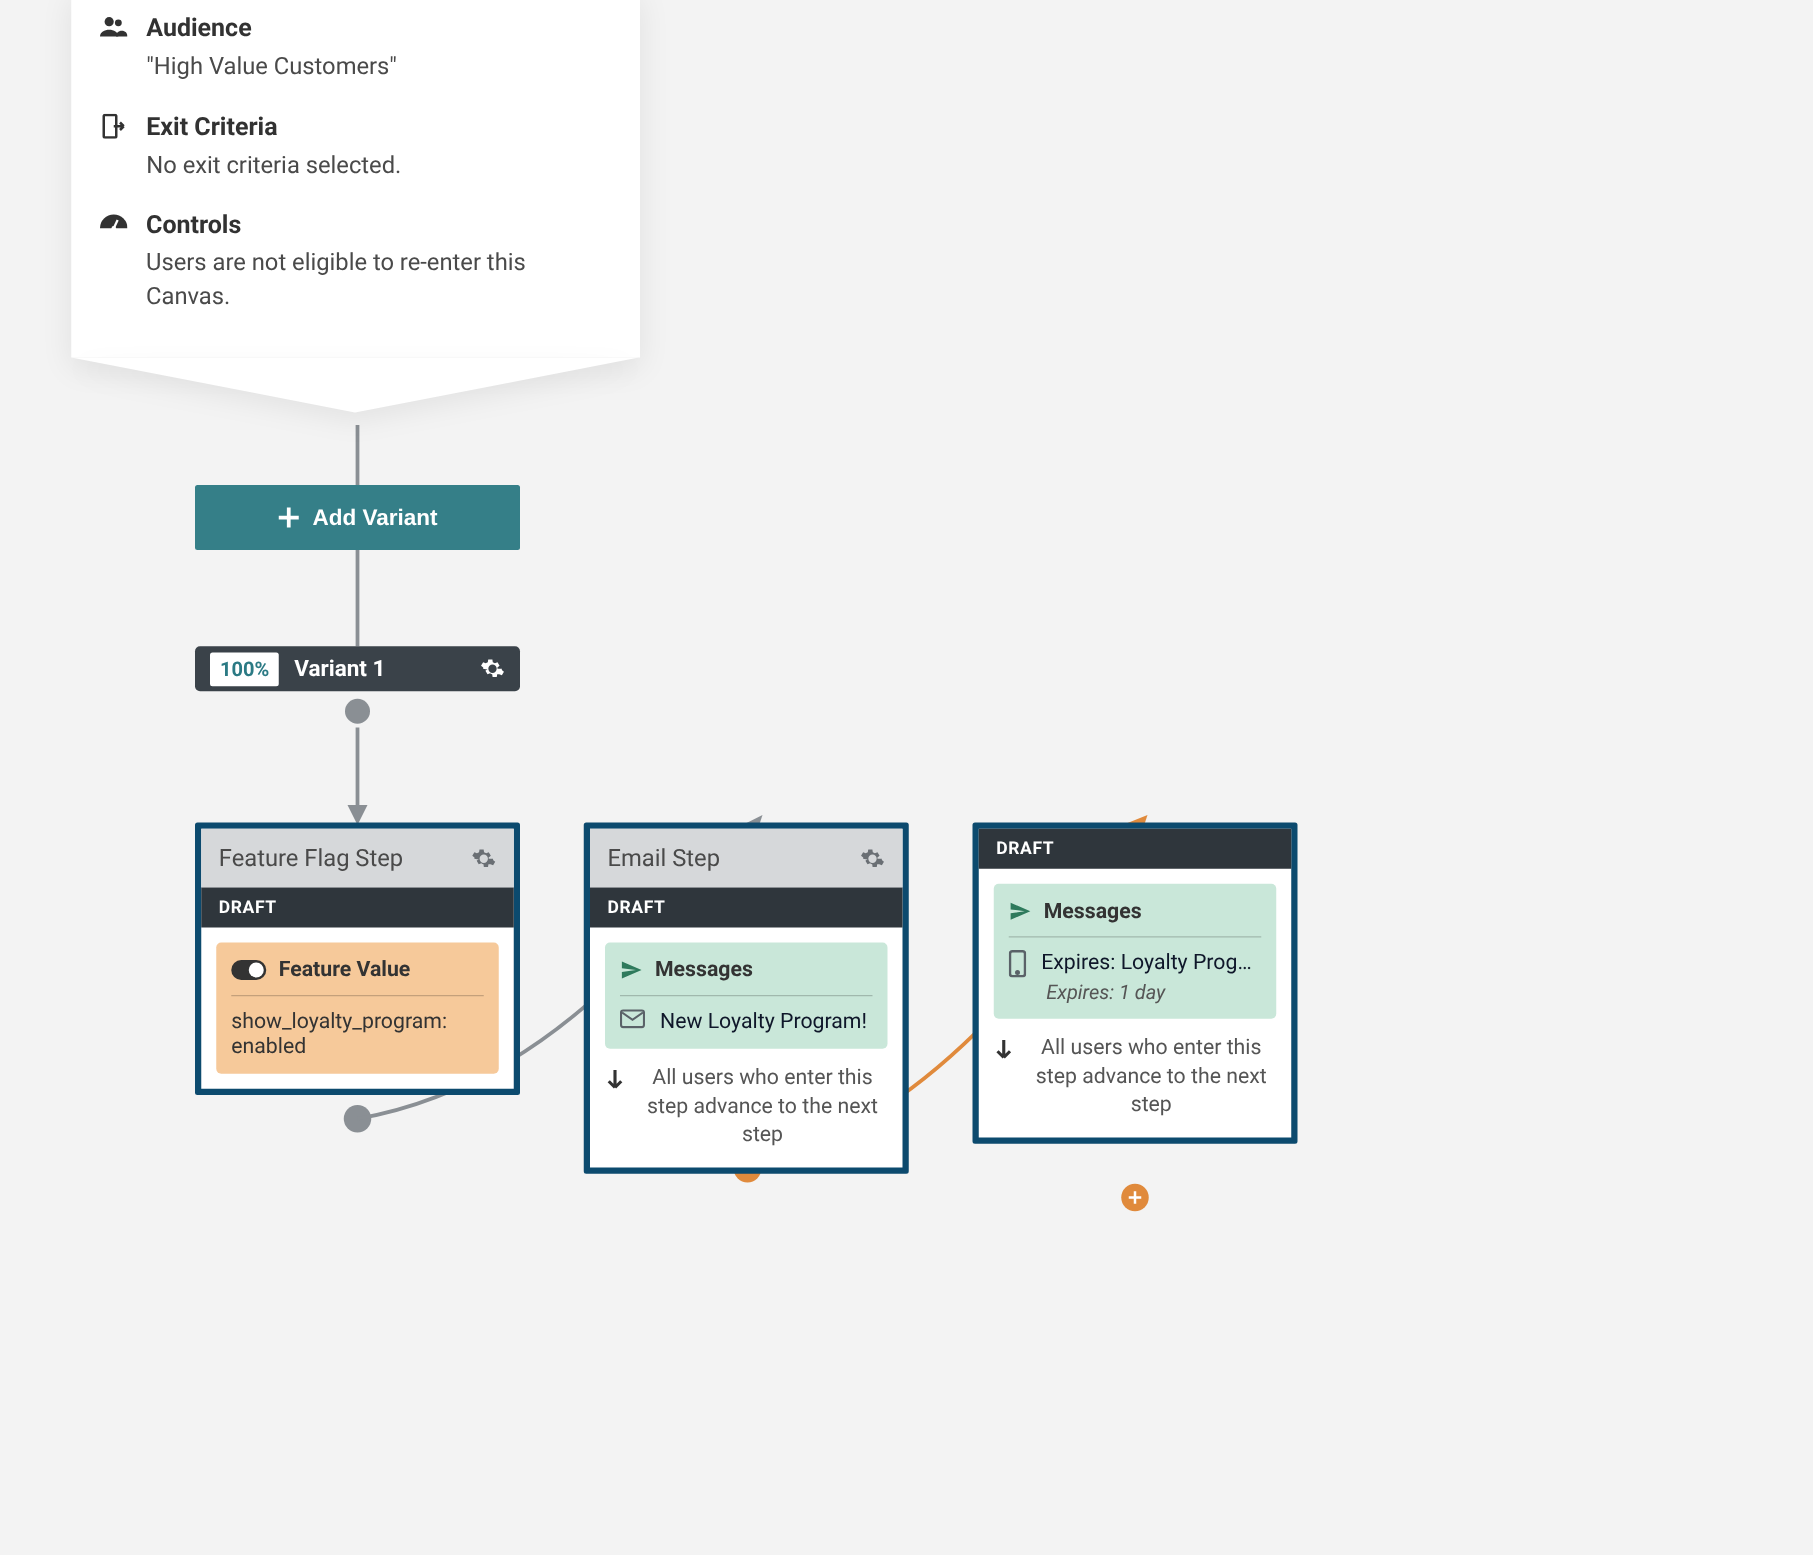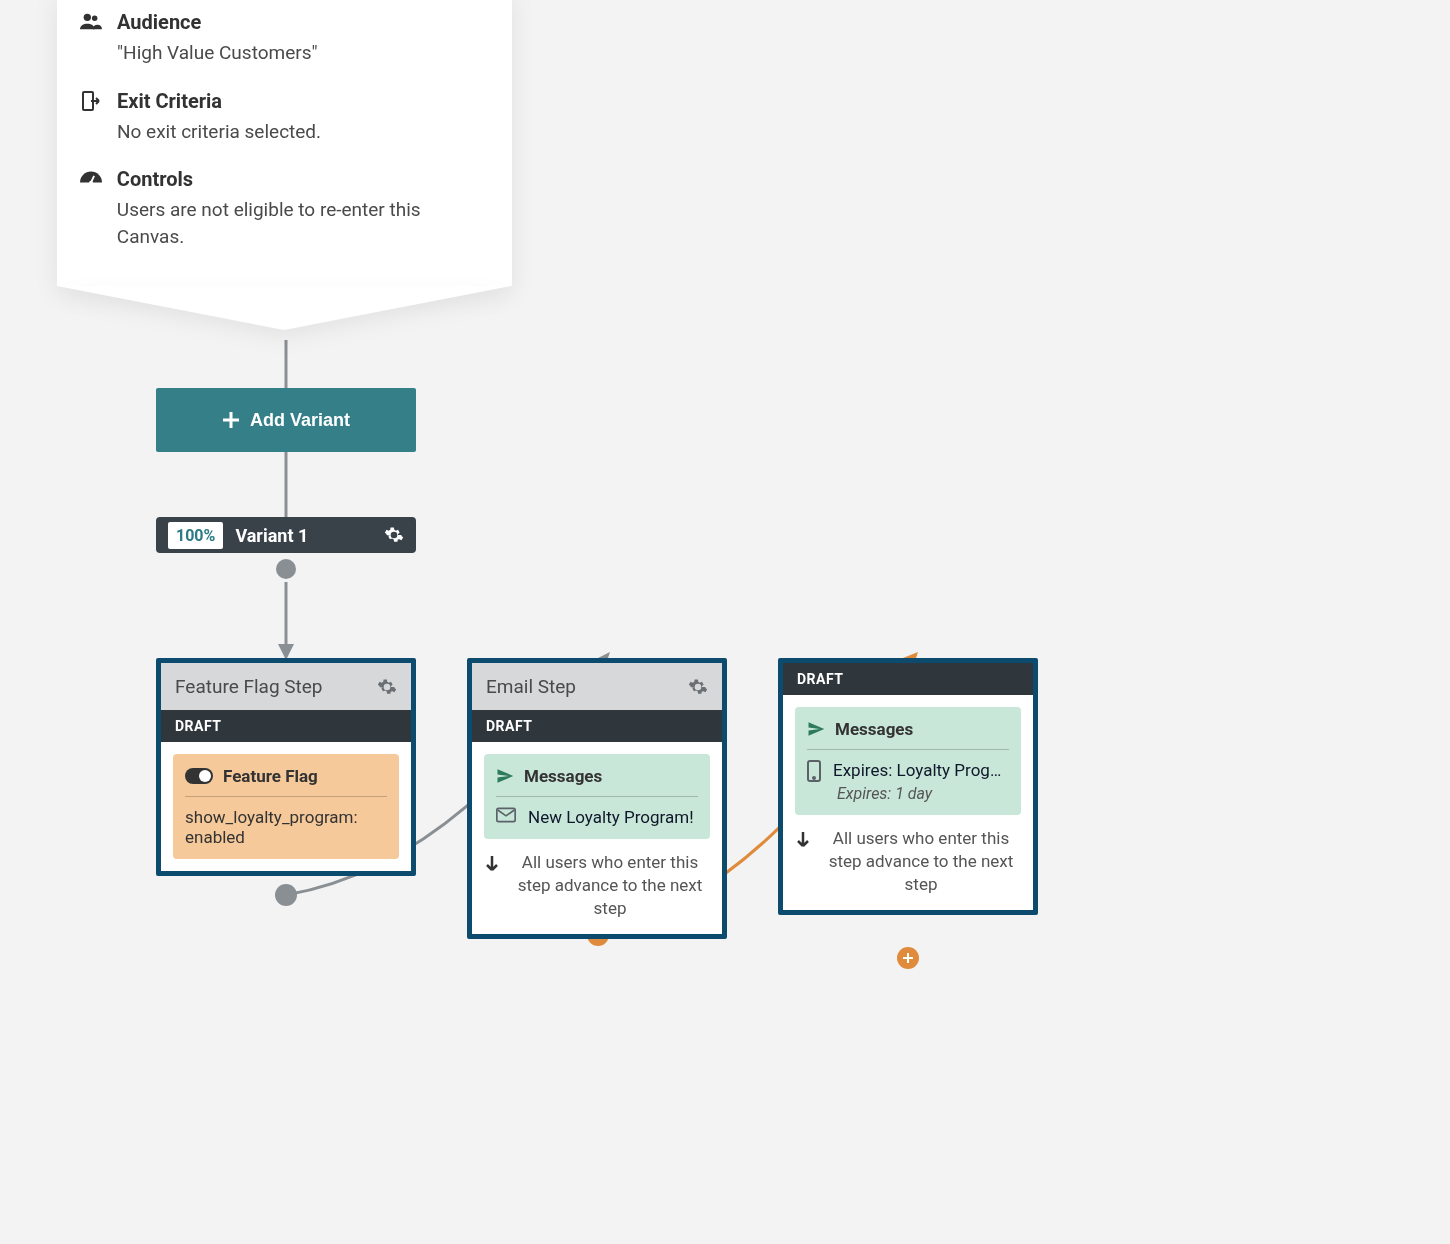--- a/index.html
+++ b/index.html
@@ -41,21 +41,21 @@
   .info-icon { width: 24px; display:flex; justify-content:center; padding-top:2px; color:#323232; }
   .info-label { font-weight: 700; font-size: 20px; margin-bottom: 6px; }
   .info-value { font-size: 19px; color: #4a4a4a; line-height: 1.4; }
 
   
   .add-variant-btn {
     position: absolute;
     left: 156px;
     top: 388px;
     width: 260px;
-    height: 64px;
+    height: 52px;
     background: #357f88;
     color: #fff;
     border: none;
     border-radius: 2px;
     font-weight: 700;
     font-size: 18px;
     display: flex;
     align-items: center;
     justify-content: center;
     gap: 10px;
@@ -237,21 +237,21 @@
       <svg width="20" height="20" viewBox="0 0 24 24" fill="#6a6f74">
           <path d="M12 8a4 4 0 100 8 4 4 0 000-8zm9 4a7 7 0 01-.1 1.2l2.1 1.6-2 3.4-2.5-1a7 7 0 01-2 .1l-.4 2.7h-4l-.4-2.7a7 7 0 01-2-1.1l-2.5 1-2-3.4 2.1-1.6A7 7 0 013 12a7 7 0 01.1-1.2L1 9.2l2-3.4 2.5 1a7 7 0 012-1.1L7.9 3h4l.4 2.7a7 7 0 012 1.1l2.5-1 2 3.4-2.1 1.6c.1.4.1.8.1 1.2z"></path>
         </svg>
     </span>
   </div>
   <div class="step-status">DRAFT</div>
   <div class="step-body">
     <div class="block block-orange">
       <div class="block-hdr">
         <span class="toggle-mini"></span>
-        <span>Feature Flag</span>
+        <span>Feature Value</span>
       </div>
       <hr class="block-divider">
       <div class="block-line">show_loyalty_program: enabled</div>
     </div>
   </div>
 </div>
 
 <div class="step-card" style="left:467px; top:658px;">
   <div class="step-header">
     <span class="step-title">Email Step</span>

